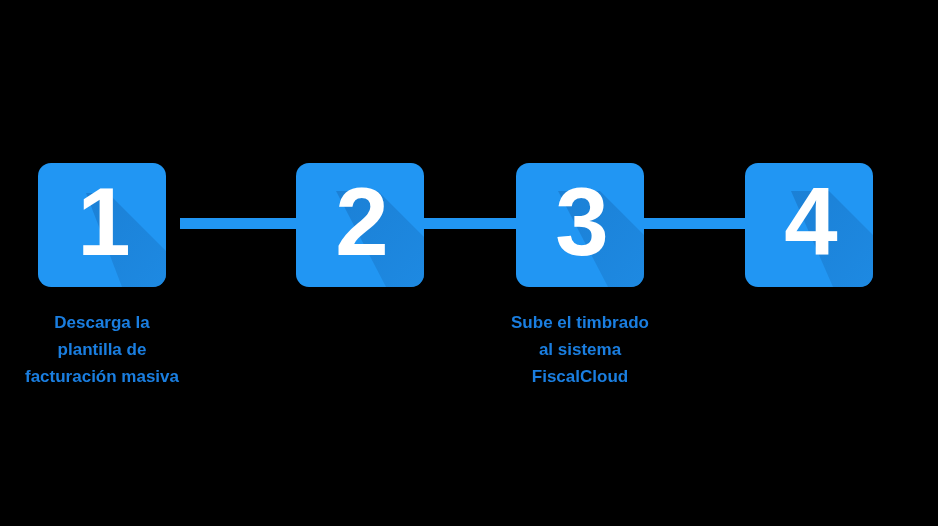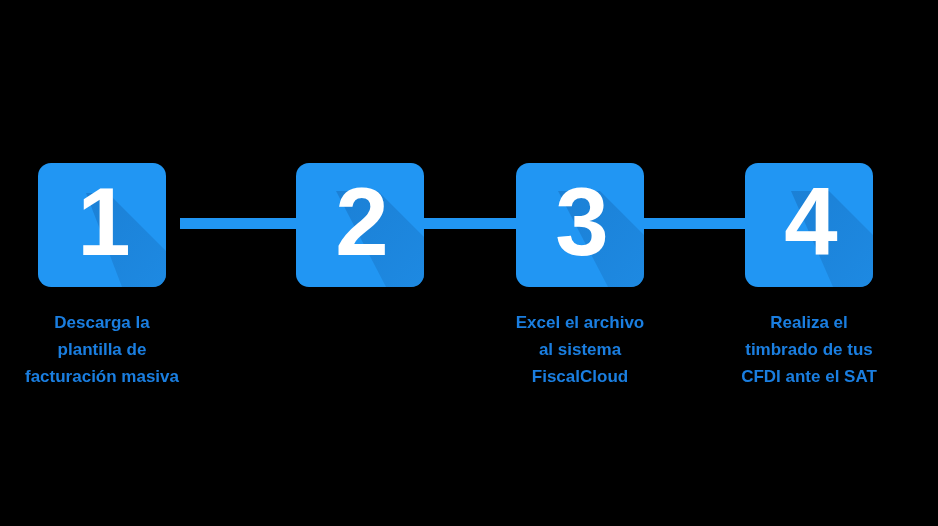--- a/index.html
+++ b/index.html
@@ -141,36 +141,33 @@
         <defs>
           <linearGradient id="sh3" x1="0" y1="0" x2="1" y2="1">
             <stop offset="0%" stop-color="#1b7fd4" stop-opacity="0.95"></stop>
             <stop offset="100%" stop-color="#1b7fd4" stop-opacity="0.55"></stop>
           </linearGradient>
         </defs>
         <polygon points="42,28 84,28 128,72 128,124 92,124" fill="url(#sh3)"></polygon>
       </svg>
       <span class="numeral">3</span>
     </div>
-    <div class="caption">Excel el archivo
+    <div class="caption">Sube el timbrado
 al sistema
 FiscalCloud</div>
   </div>
 
   <div class="step s4">
     <div class="tile">
       <svg class="shadow" viewBox="0 0 128 124" preserveAspectRatio="none">
         <defs>
           <linearGradient id="sh4" x1="0" y1="0" x2="1" y2="1">
             <stop offset="0%" stop-color="#1b7fd4" stop-opacity="0.95"></stop>
             <stop offset="100%" stop-color="#1b7fd4" stop-opacity="0.55"></stop>
           </linearGradient>
         </defs>
         <polygon points="46,28 84,28 128,72 128,124 88,124" fill="url(#sh4)"></polygon>
       </svg>
       <span class="numeral">4</span>
     </div>
-    <div class="caption">Realiza el
-timbrado de tus
-CFDI ante el SAT</div>
   </div>
 
 </div>
 
 </body></html>

